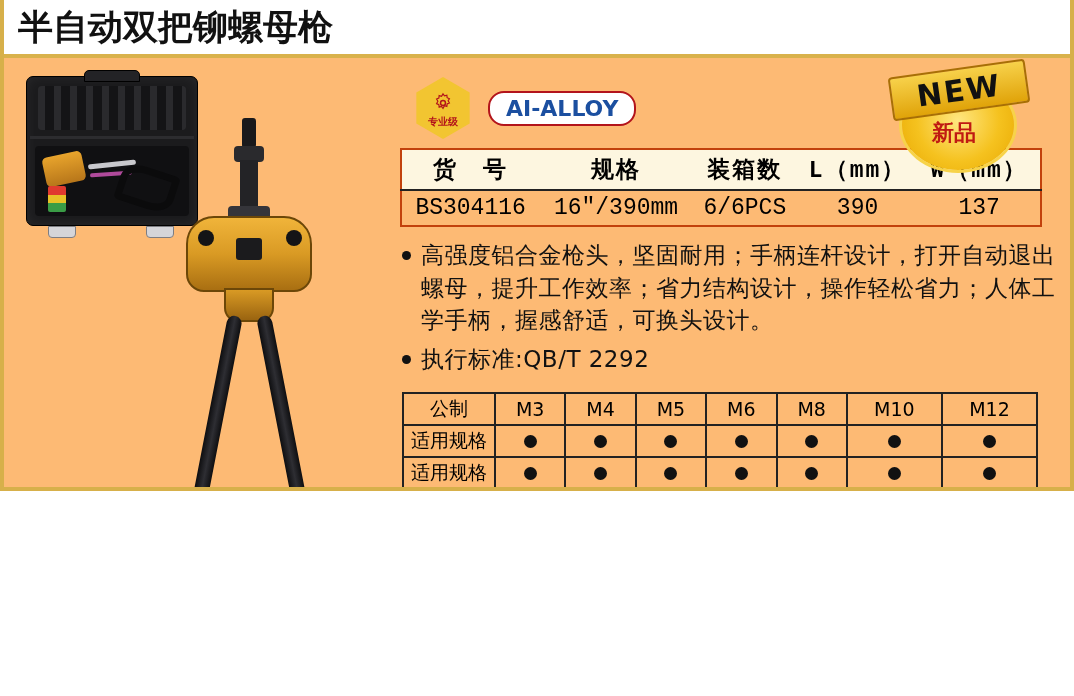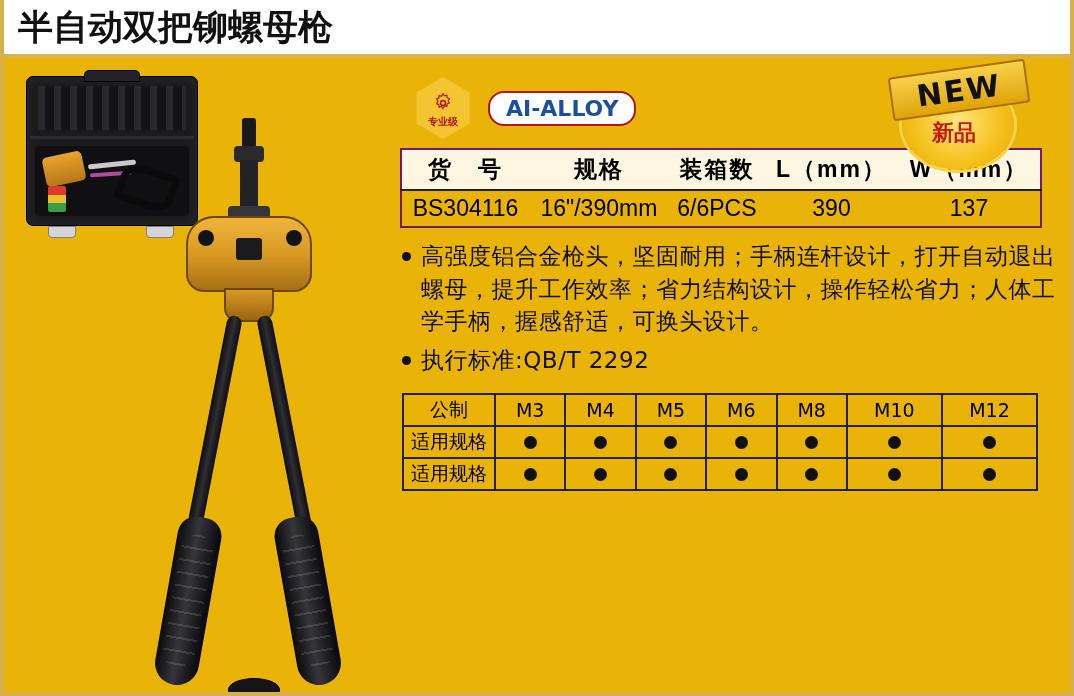--- a/index.html
+++ b/index.html
@@ -5,22 +5,22 @@
   * { box-sizing: border-box; }
   html, body { margin: 0; padding: 0; }
   body {
     width: 1074px; height: 696px;
     font-family: "Liberation Sans", sans-serif;
     background: #ffffff;
     overflow: hidden;
   }
   .page {
     position: relative;
-    width: 1074px; height: 696px;
-    background: #eab308;
+    width: 1074px; height: 491px;
+    background: #fdba74;
     border: 4px solid #d7b04a;
     border-top: none;
     overflow: hidden;
   }
   
   .header {
     position: relative;
     height: 58px;
     background: #ffffff;
     border-bottom: 4px solid #d9b24c;
@@ -282,23 +282,23 @@
     position: absolute; left: 48px; top: 52px;
     font-family: "DejaVu Sans", sans-serif;
     font-size: 22px; font-weight: bold;
     color: #c01a12;
   }
 
   
   .spec-table {
     margin: 4px 0 0 4px;
     width: 642px;
-    border: 2px solid #701a75;
+    border: 2px solid #c2410c;
     border-collapse: collapse;
-    font-family: Liberation Sans, sans-serif;
+    font-family: Liberation Mono, monospace;
   }
   .spec-table td {
     text-align: center;
     font-size: 23px;
     padding: 4px 2px;
   }
   .spec-head td {
     background: #fdf6e0;
     font-weight: bold;
     letter-spacing: 2px;

